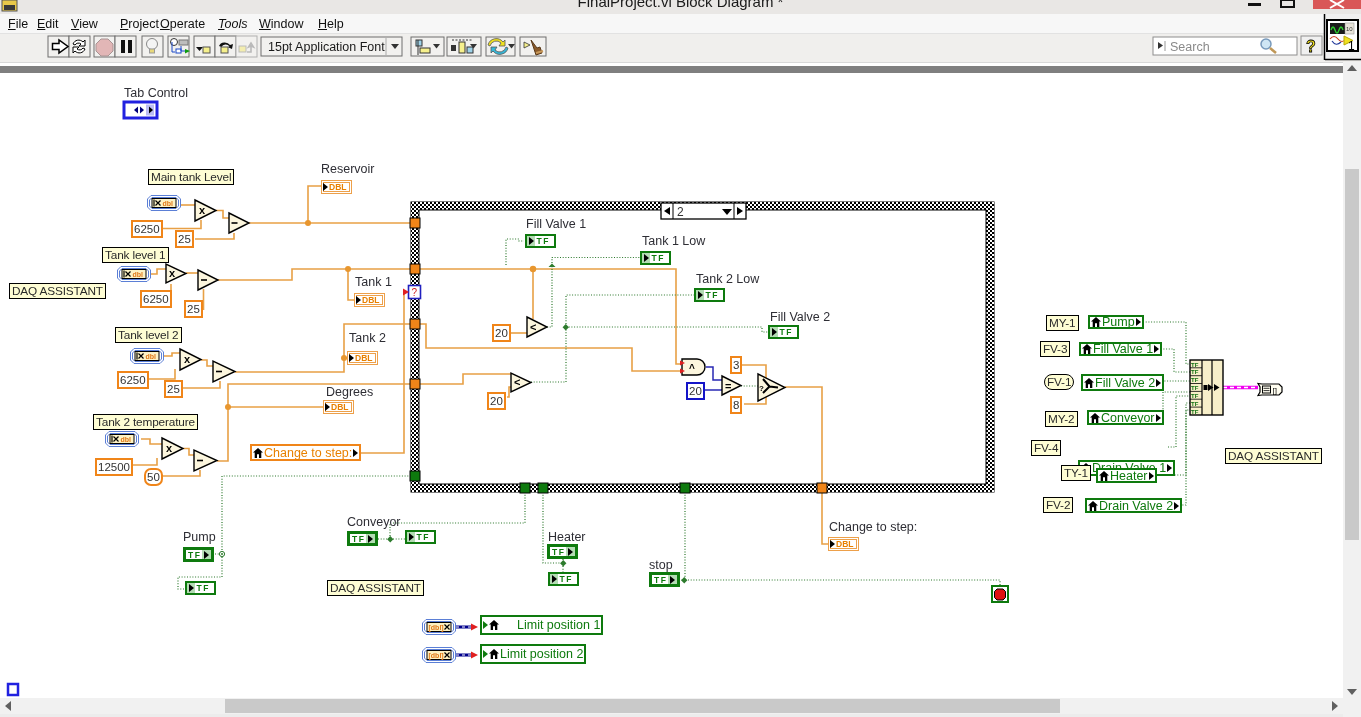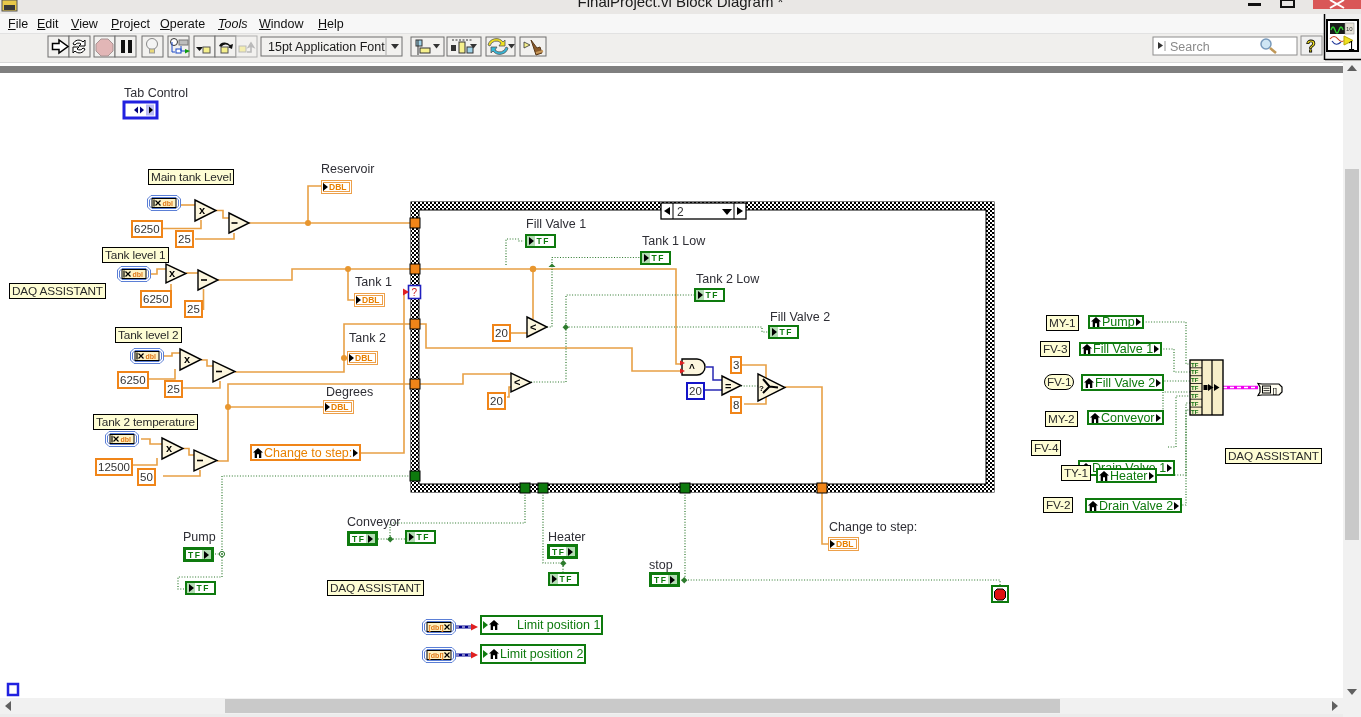--- a/index.html
+++ b/index.html
@@ -48,21 +48,21 @@
 <body>
 
 <div class="abs" id="titlebar"></div>
 <div class="abs" id="title">FinalProject.vi Block Diagram *</div>
 <div class="abs" id="closebtn"></div>
 
 <div class="abs" id="menubar"></div>
 <div class="menu" style="left:8px;"><u>F</u>ile</div>
 <div class="menu" style="left:37px;"><u>E</u>dit</div>
 <div class="menu" style="left:71px;"><u>V</u>iew</div>
-<div class="menu" style="left:111px;"><u>P</u>roject</div>
+<div class="menu" style="left:120px;"><u>P</u>roject</div>
 <div class="menu" style="left:160px;"><u>O</u>perate</div>
 <div class="menu" style="left:218px;font-style:italic;"><u>T</u>ools</div>
 <div class="menu" style="left:259px;"><u>W</u>indow</div>
 <div class="menu" style="left:318px;"><u>H</u>elp</div>
 <div class="abs" id="toolbar"></div>
 
 <svg class="abs" width="1361" height="62" viewBox="0 0 1361 62" style="left:0;top:0;">
 
 <rect x="2" y="0" width="15" height="11" fill="#e8c84a" stroke="#555" stroke-width="1"></rect>
 <rect x="4" y="5" width="11" height="5" fill="#3a3a3a"></rect>
@@ -426,21 +426,21 @@
 <div class="num" style="left:140px;top:290px;">6250</div>
 <div class="num" style="left:184px;top:300px;">25</div>
 <div class="free" style="left:355px;top:276px;">Tank 1</div>
 <div class="lbl" style="left:115px;top:327px;">Tank level 2</div>
 <div class="num" style="left:117px;top:371px;">6250</div>
 <div class="num" style="left:164px;top:380px;">25</div>
 <div class="free" style="left:349px;top:332px;">Tank 2</div>
 <div class="free" style="left:326px;top:386px;">Degrees</div>
 <div class="lbl" style="left:93px;top:414px;">Tank 2 temperature</div>
 <div class="num" style="left:95px;top:458px;">12500</div>
-<div class="num" style="left:137px;top:468px;">50</div>
+<div class="num" style="left:144px;top:468px;border-radius:7px;">50</div>
 
 <div class="dbl" style="left:321px;top:180px;">
     <span class="ar"></span>
     <span class="tx">DBL</span>
   </div>
 <div class="dbl" style="left:354px;top:293px;">
     <span class="ar"></span>
     <span class="tx">DBL</span>
   </div>
 <div class="dbl" style="left:347px;top:351px;">

